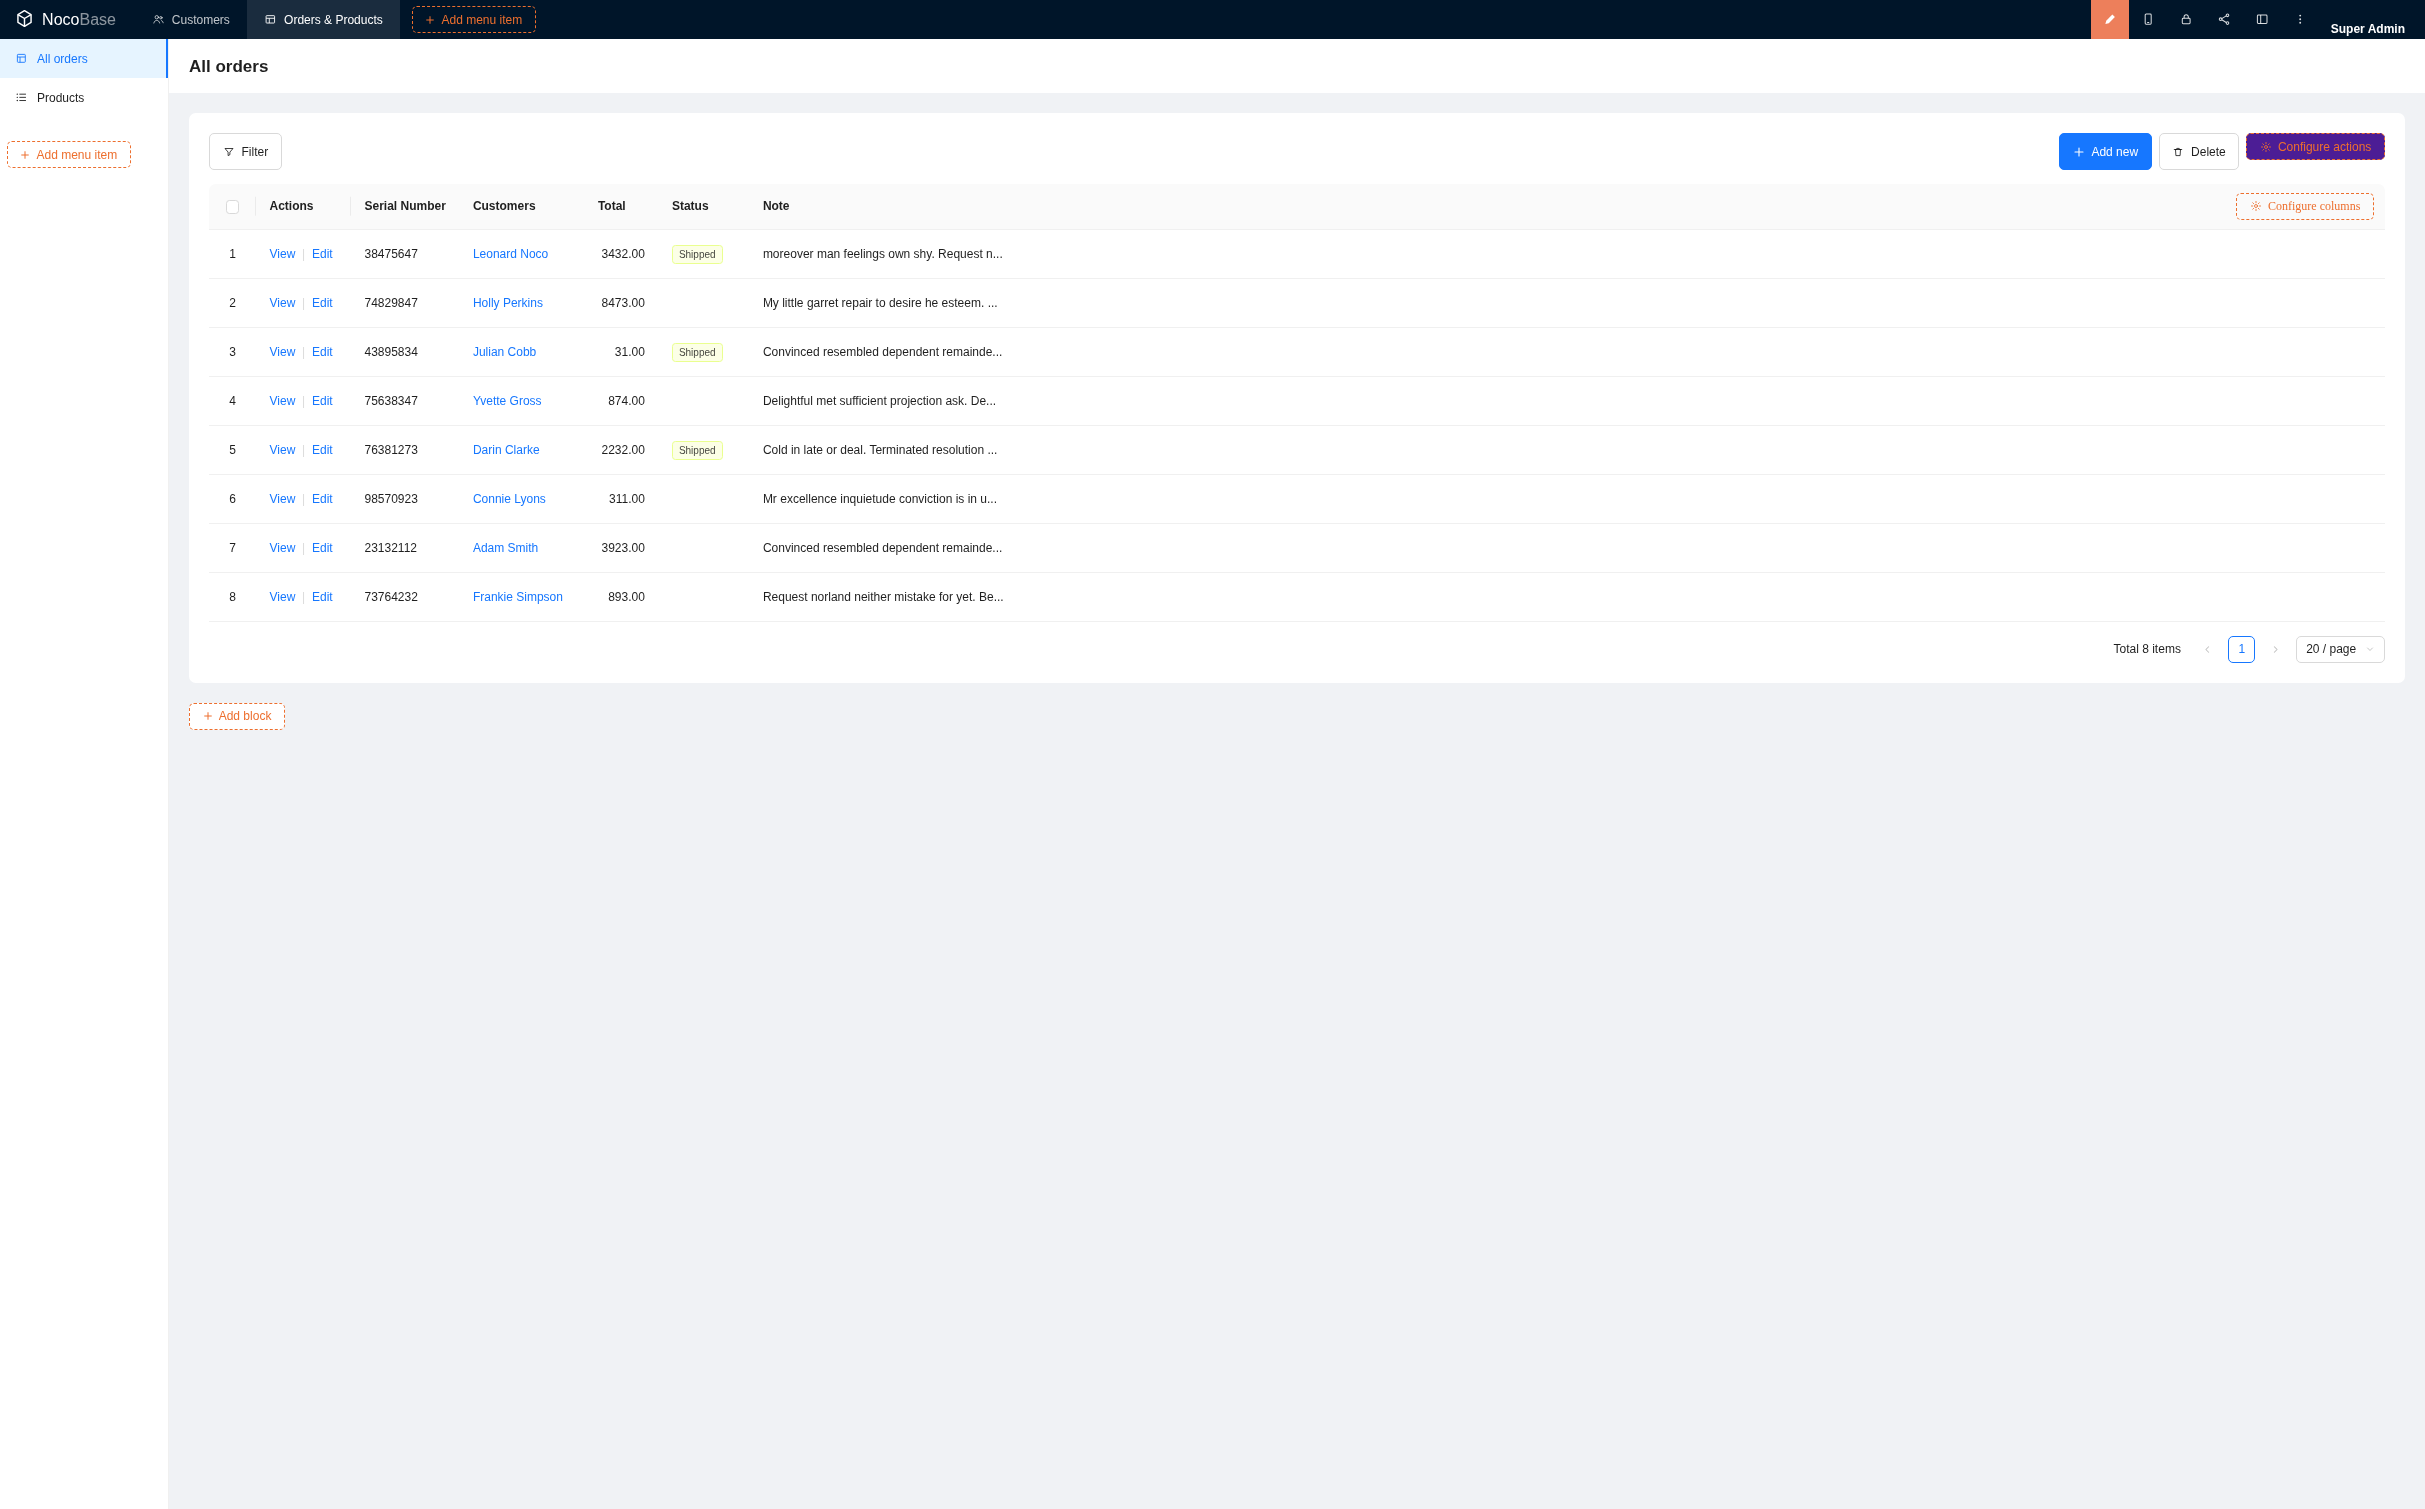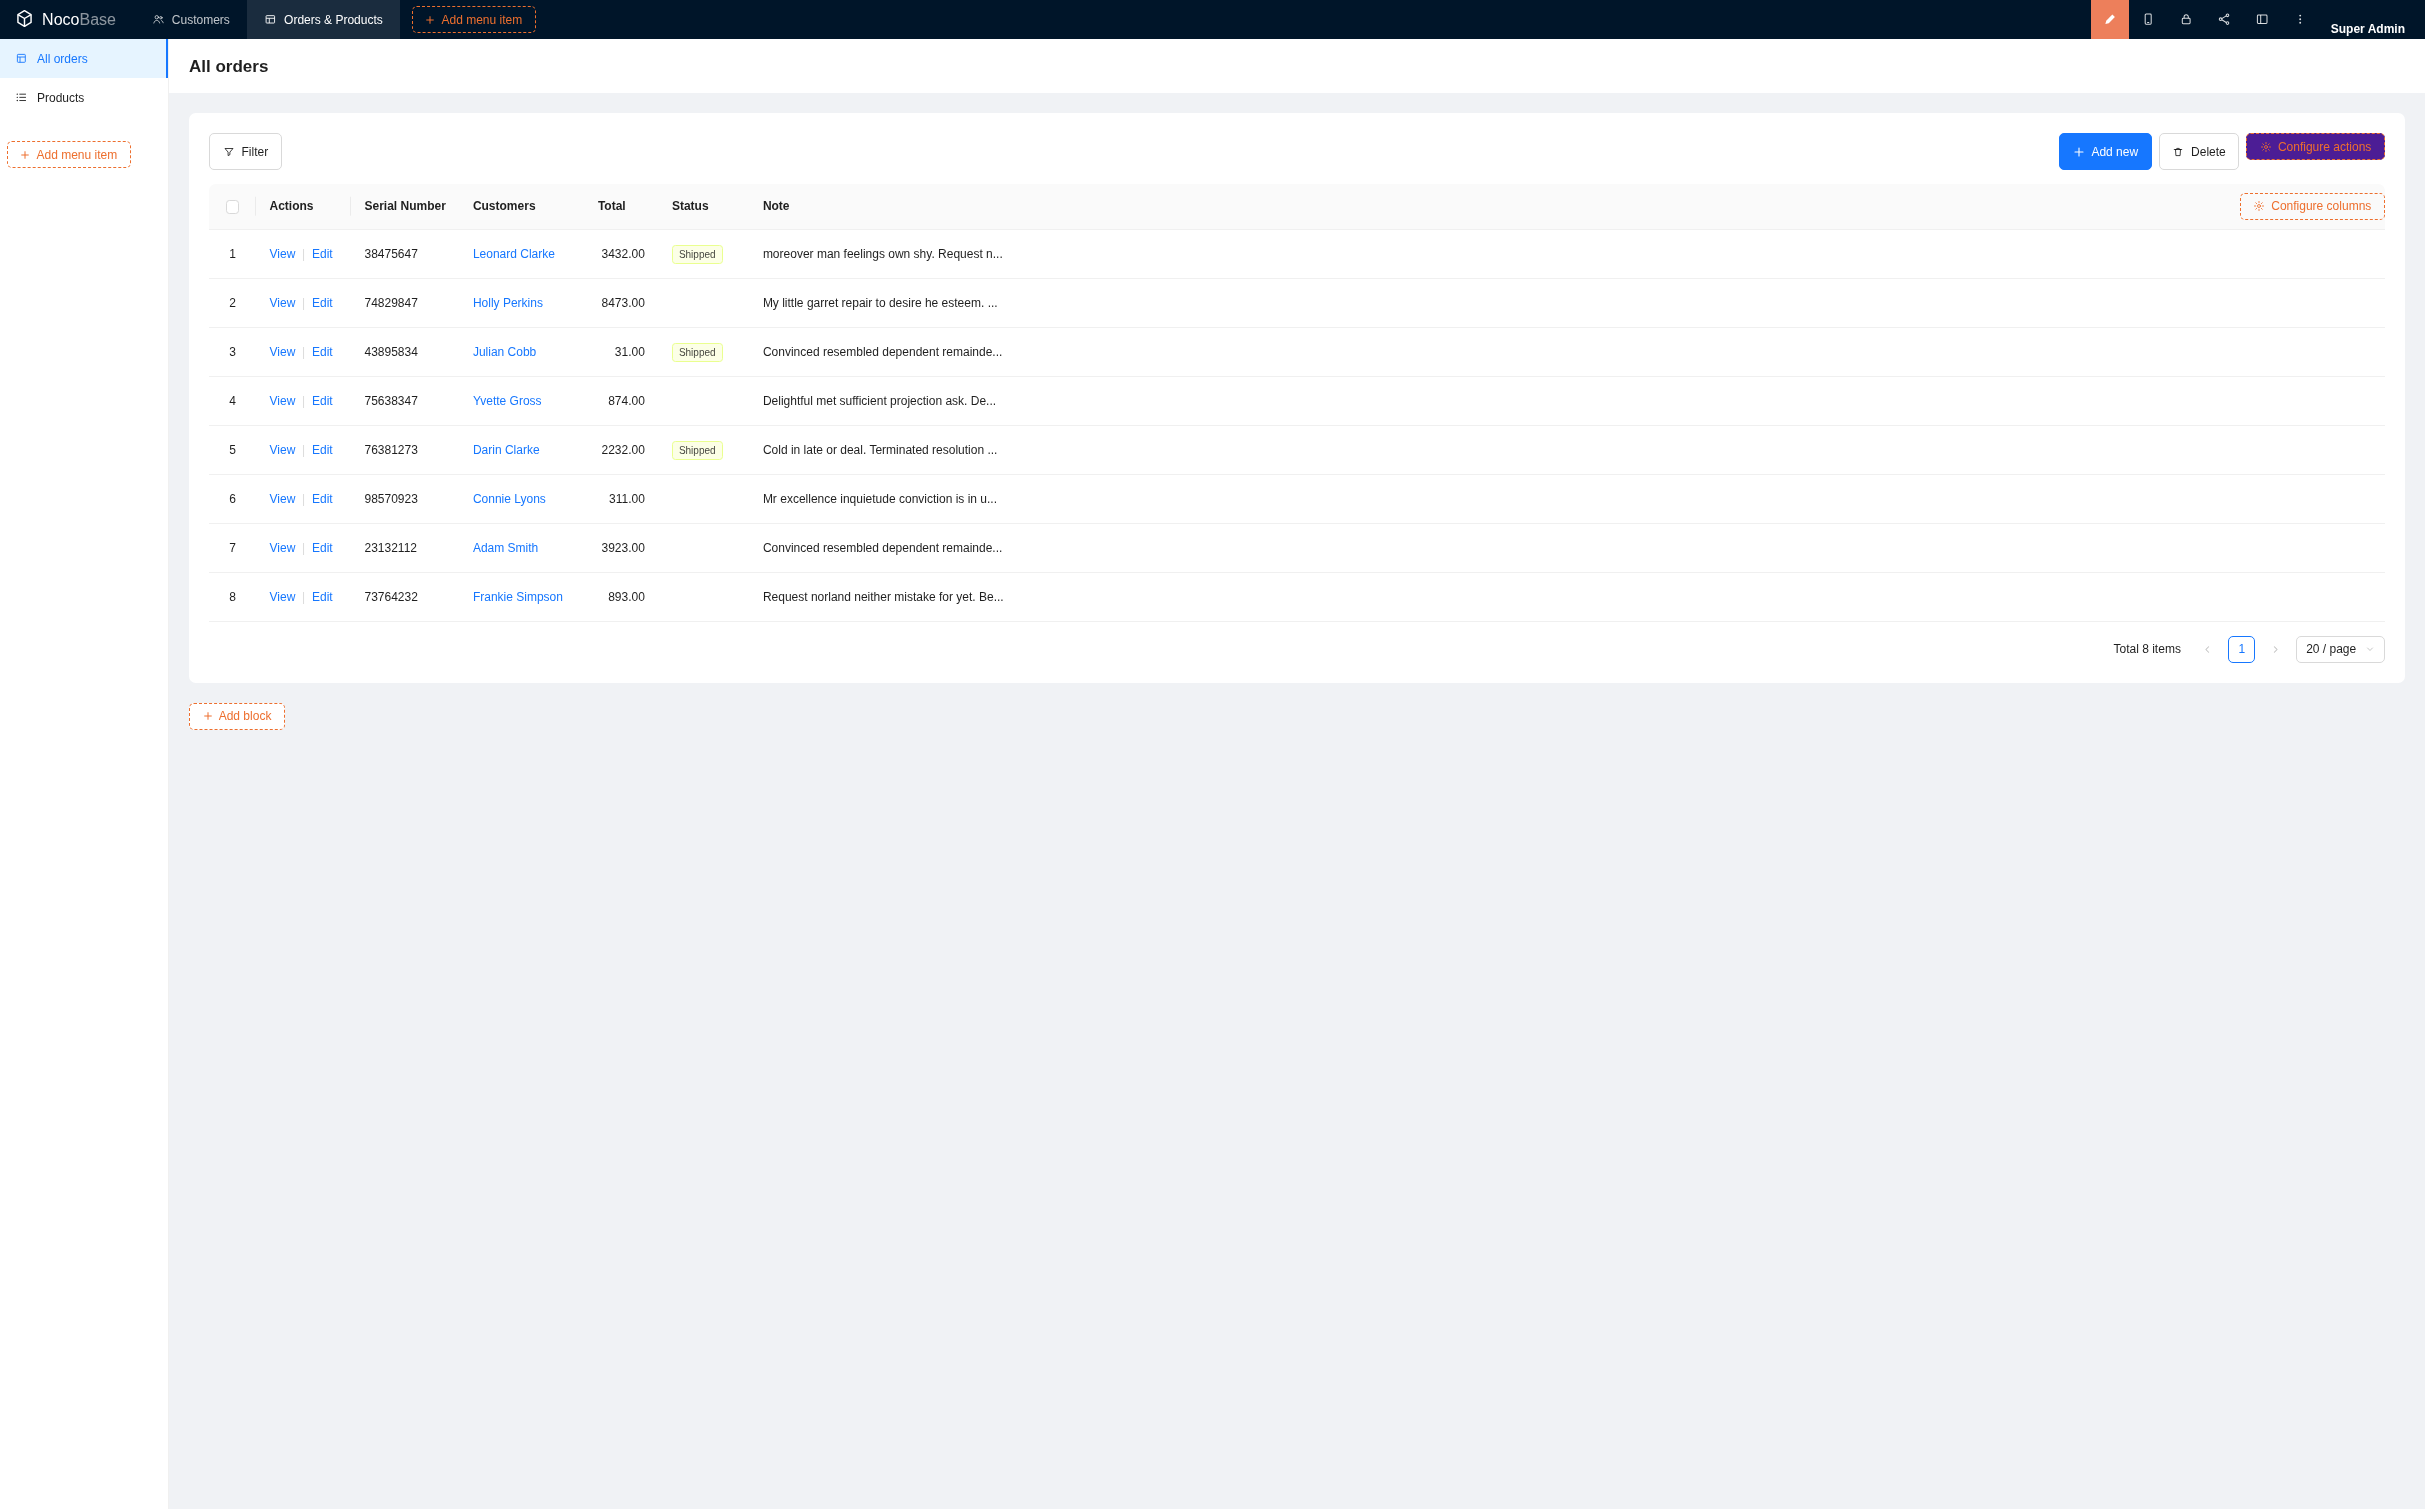--- a/index.html
+++ b/index.html
@@ -140,21 +140,21 @@
     display: inline-block; padding: 0 6px; line-height: 17px;
     font-size: 10px; border-radius: 3.4px;
     background: var(--badge-bg); border: 0.8px solid var(--badge-border);
     color: rgba(0,0,0,0.75);
   }
   .checkbox {
     width: 13.5px; height: 13.5px; appearance: none; -webkit-appearance: none;
     border: 0.8px solid #d9d9d9; border-radius: 3.4px; background: #fff;
     cursor: pointer; vertical-align: middle;
   }
-  .config-cols { position: absolute; top: 9.3px; right: 0; background: transparent; }
+  .config-cols { position: absolute; top: 9.3px; right: 11px; background: transparent; font-family: Liberation Serif, serif; }
 
   
   .pagination { display: flex; justify-content: flex-end; align-items: center; gap: 6.8px; margin-top: 13.5px; }
   .page-total { margin-right: 6.8px; color: rgba(0,0,0,0.88); }
   .page-btn {
     min-width: 27px; height: 27px; border-radius: 5px;
     display: inline-flex; align-items: center; justify-content: center;
     border: none; background: transparent; cursor: pointer;
     color: rgba(0,0,0,0.25); font-family: inherit; font-size: 12px;
   }
@@ -334,21 +334,21 @@
                   <th>Note</th>
                 </tr>
               </thead>
               <tbody>
   <tr>
     <td class="td-index"><span>1</span></td>
     <td>
       <a class="link">View</a><span class="link-divider">|</span><a class="link">Edit</a>
     </td>
     <td>38475647</td>
-    <td><a class="link">Leonard Clarke</a></td>
+    <td><a class="link">Leonard Noco</a></td>
     <td class="td-total">3432.00</td>
     <td><span class="badge">Shipped</span></td>
     <td class="td-note">moreover man feelings own shy. Request n...</td>
   </tr>
 
   <tr>
     <td class="td-index"><span>2</span></td>
     <td>
       <a class="link">View</a><span class="link-divider">|</span><a class="link">Edit</a>
     </td>

